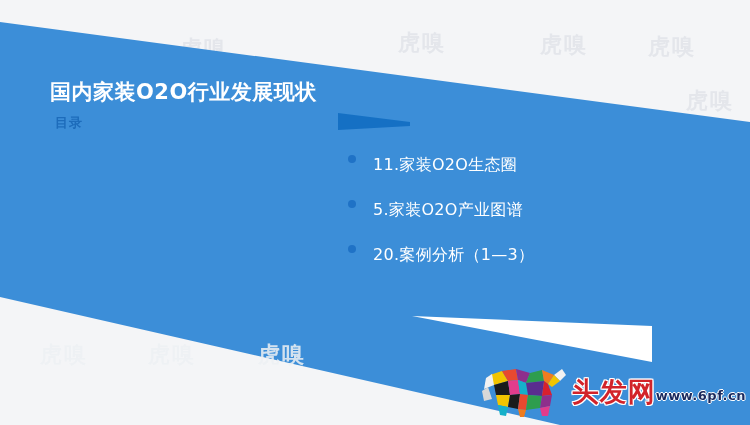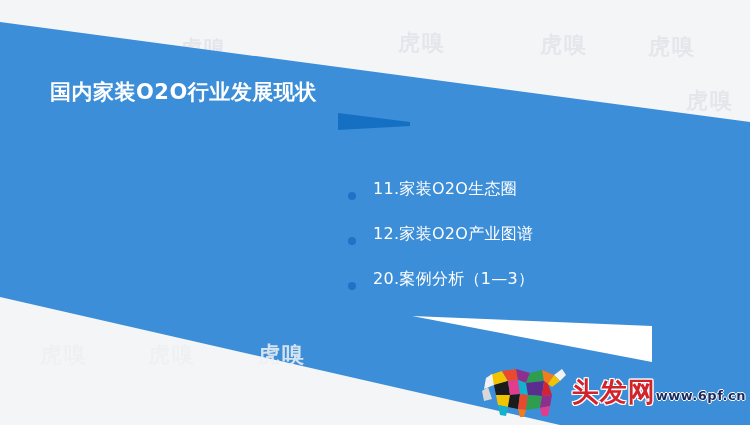--- a/index.html
+++ b/index.html
@@ -101,21 +101,21 @@
     position: absolute;
     left: 348px;
     top: 155px;
     z-index: 6;
     list-style: none;
     margin: 0;
     padding: 0;
   }
   .toc-item {
     display: flex;
-    align-items: flex-end;
+    align-items: flex-start;
     height: 45px;
   }
   .toc-bullet {
     width: 8px;
     height: 8px;
     border-radius: 50%;
     background: #1f72c6;
     flex: 0 0 auto;
     margin-right: 17px;
   }
@@ -189,30 +189,31 @@
     <span class="wm" style="left:148px; top:340px; color:#eef1f4; opacity:.85;">虎嗅</span>
     <span class="wm" style="left:258px; top:340px; color:#eef1f4; opacity:.85;">虎嗅</span>
   </div>
 
   <div class="white-wedge"></div>
 
   <div class="blue-wedge"></div>
 
   <div class="title-block">
     <div class="main-title">国内家装O2O行业发展现状</div>
+    <div class="sub-title">目录</div>
   </div>
 
   <ul class="toc">
     <li class="toc-item">
       <span class="toc-bullet"></span>
       <span class="toc-label">11.家装O2O生态圈</span>
     </li>
     <li class="toc-item">
       <span class="toc-bullet"></span>
-      <span class="toc-label">12.家装O2O产业图谱</span>
+      <span class="toc-label">5.家装O2O产业图谱</span>
     </li>
     <li class="toc-item">
       <span class="toc-bullet"></span>
       <span class="toc-label">20.案例分析（1—3）</span>
     </li>
   </ul>
 
   <div class="logo">
     <svg class="logo-bull" width="88" height="52" viewBox="0 0 88 52">
       <polygon points="8,10 20,6 26,16 12,20" fill="#f2c400"></polygon>

